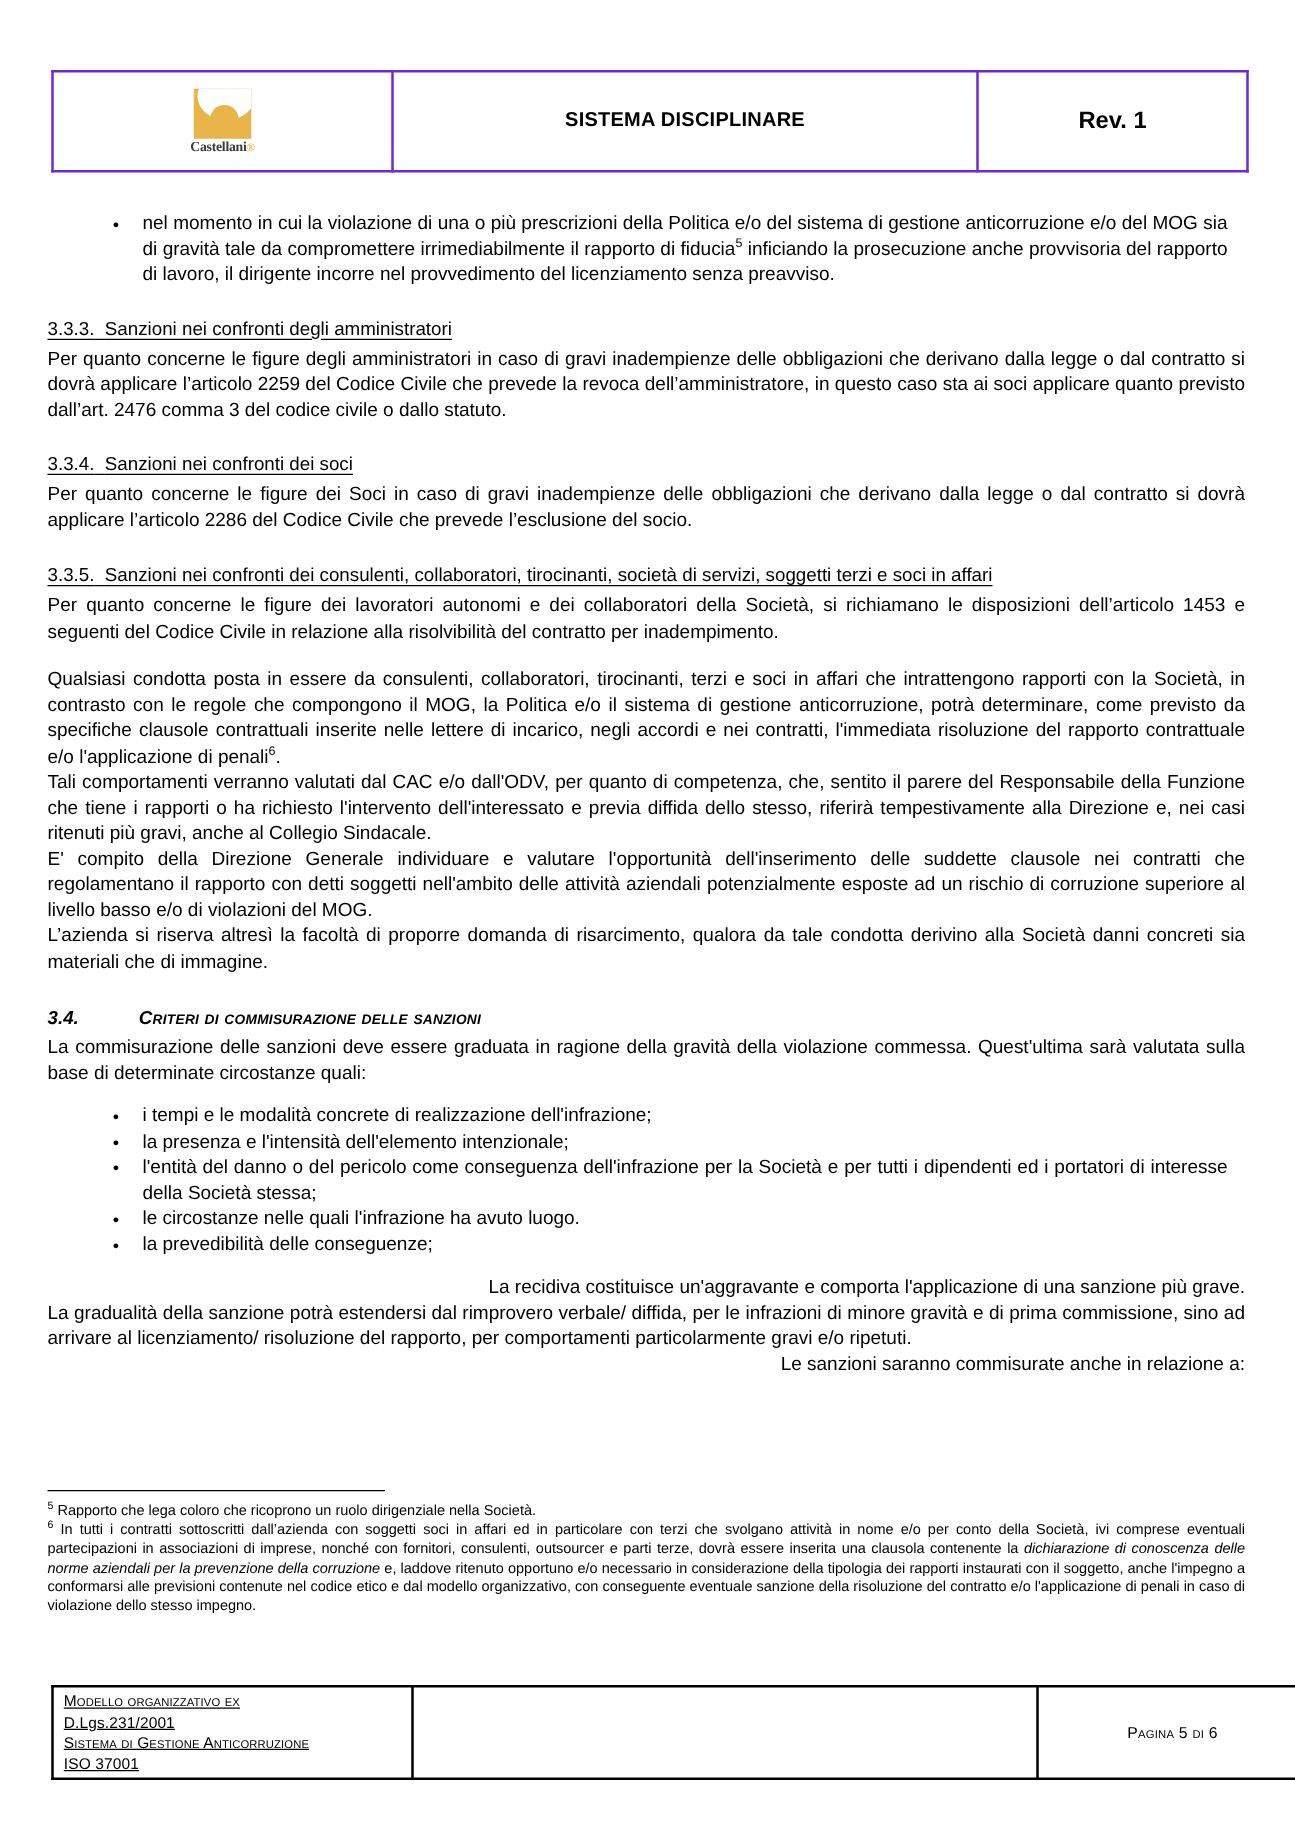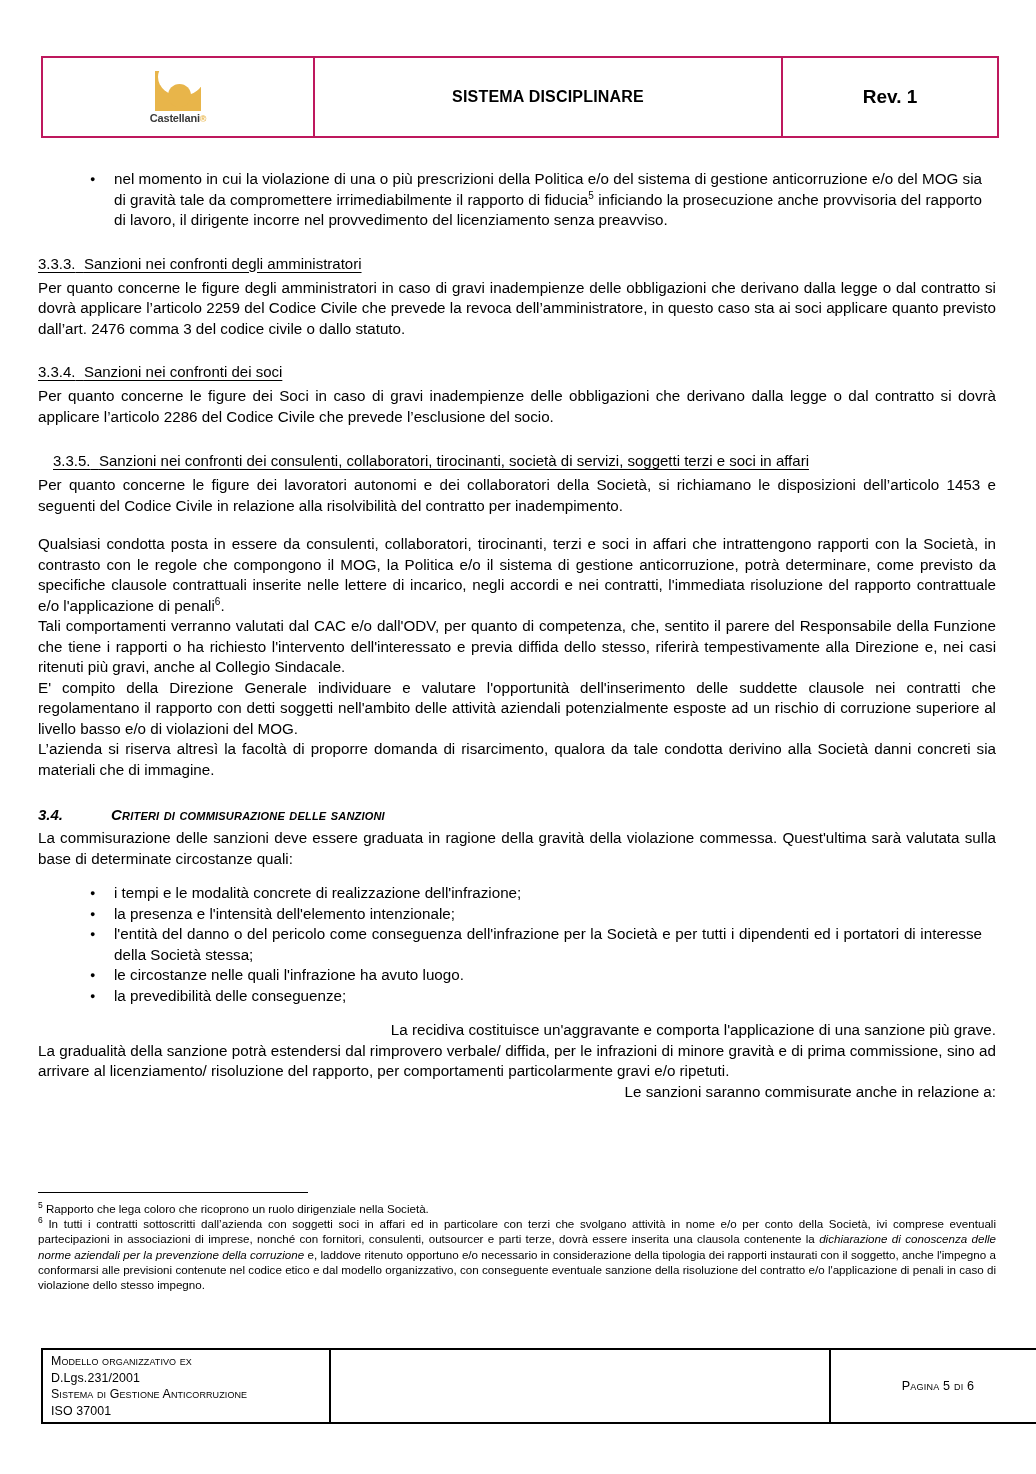--- a/index.html
+++ b/index.html
@@ -25,21 +25,21 @@
   
   .header-table {
     position: absolute;
     left: 41px;
     top: 56px;
     width: 954px;
     border-collapse: collapse;
     table-layout: fixed;
   }
   .header-table td {
-    border: 2px solid #be185d;
+    border: 2px solid #6d28d9;
     height: 78px;
     vertical-align: middle;
     padding: 0;
   }
   .hdr-logo-cell { width: 270px; text-align: center; }
   .hdr-title-cell { width: 466px; text-align: center; }
   .hdr-rev-cell   { width: 214px; text-align: center; }
 
   .hdr-title {
     font-size: 16px;
@@ -88,21 +88,21 @@
   }
   .logo-corner {
     position: absolute;
     right: 0;
     top: 0;
     width: 12px;
     height: 14px;
     background: #ffffff;
   }
   .logo-text {
-    font-family: Liberation Sans, sans-serif;
+    font-family: Liberation Serif, serif;
     font-size: 11px;
     font-weight: bold;
     color: #3a3a3a;
     line-height: 14px;
     margin-top: 0;
     letter-spacing: -0.2px;
   }
   .logo-text .dot { color: #e8b54a; font-size: 9px; }
 
   
@@ -154,21 +154,21 @@
   .h-num {
     font-size: 15px;
     font-weight: normal;
     text-decoration: underline;
     text-underline-offset: 3px;
     line-height: 22px;
     margin-top: 22px;
     margin-bottom: 3px;
     display: block;
   }
-  .h-num.wrap2 { line-height: 23px; margin-left: 15px; }
+  .h-num.wrap2 { line-height: 23px; }
 
   .h-smallcaps {
     font-size: 15px;
     font-weight: bold;
     font-style: italic;
     line-height: 21px;
     margin-top: 24px;
     margin-bottom: 3px;
   }
   .h-smallcaps .sc {
@@ -221,20 +221,21 @@
   }
   .ftr-left-cell   { width: 270px; vertical-align: middle; }
   .ftr-mid-cell    { width: 482px; }
   .ftr-right-cell  { width: 198px; text-align: center; }
 
   .ftr-line {
     font-size: 12.4px;
     line-height: 16.5px;
     font-variant: small-caps;
     letter-spacing: 0.1px;
+    text-decoration: underline;
   }
   .ftr-line.plain { font-variant: normal; }
   .ftr-page {
     font-size: 12.6px;
     font-variant: small-caps;
     letter-spacing: 0.2px;
   }
 </style>
 </head>
 <body>

